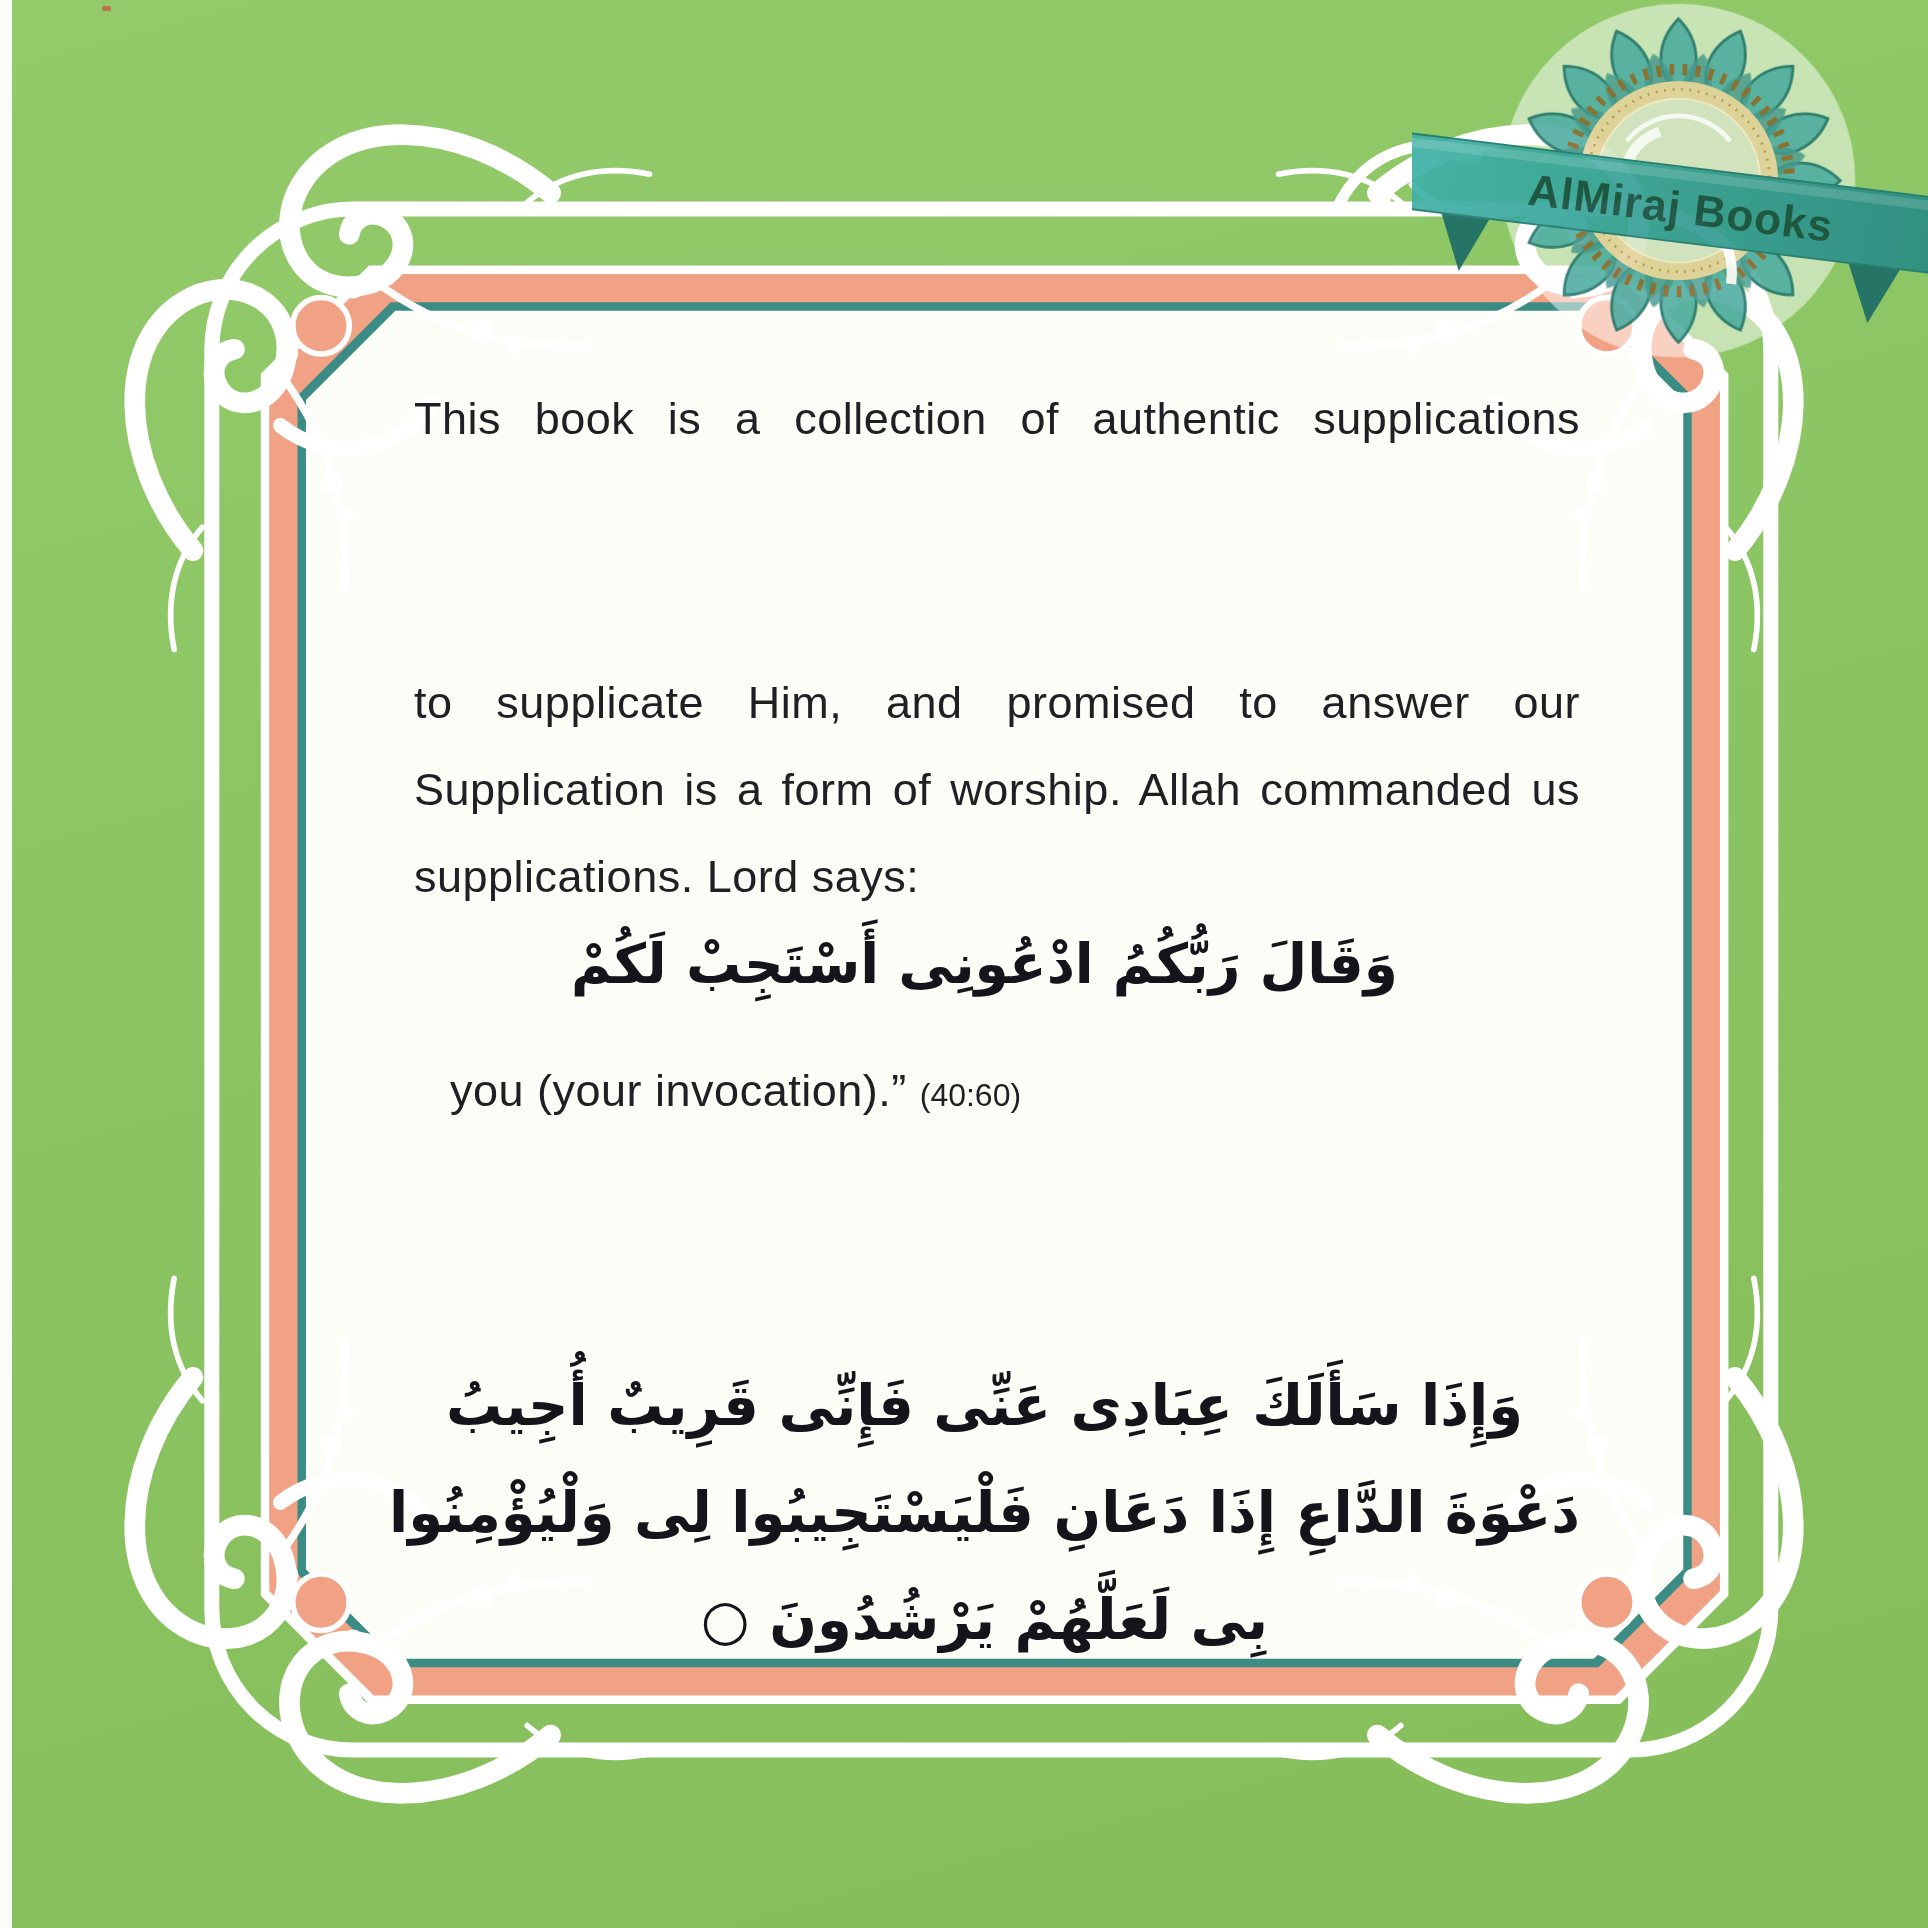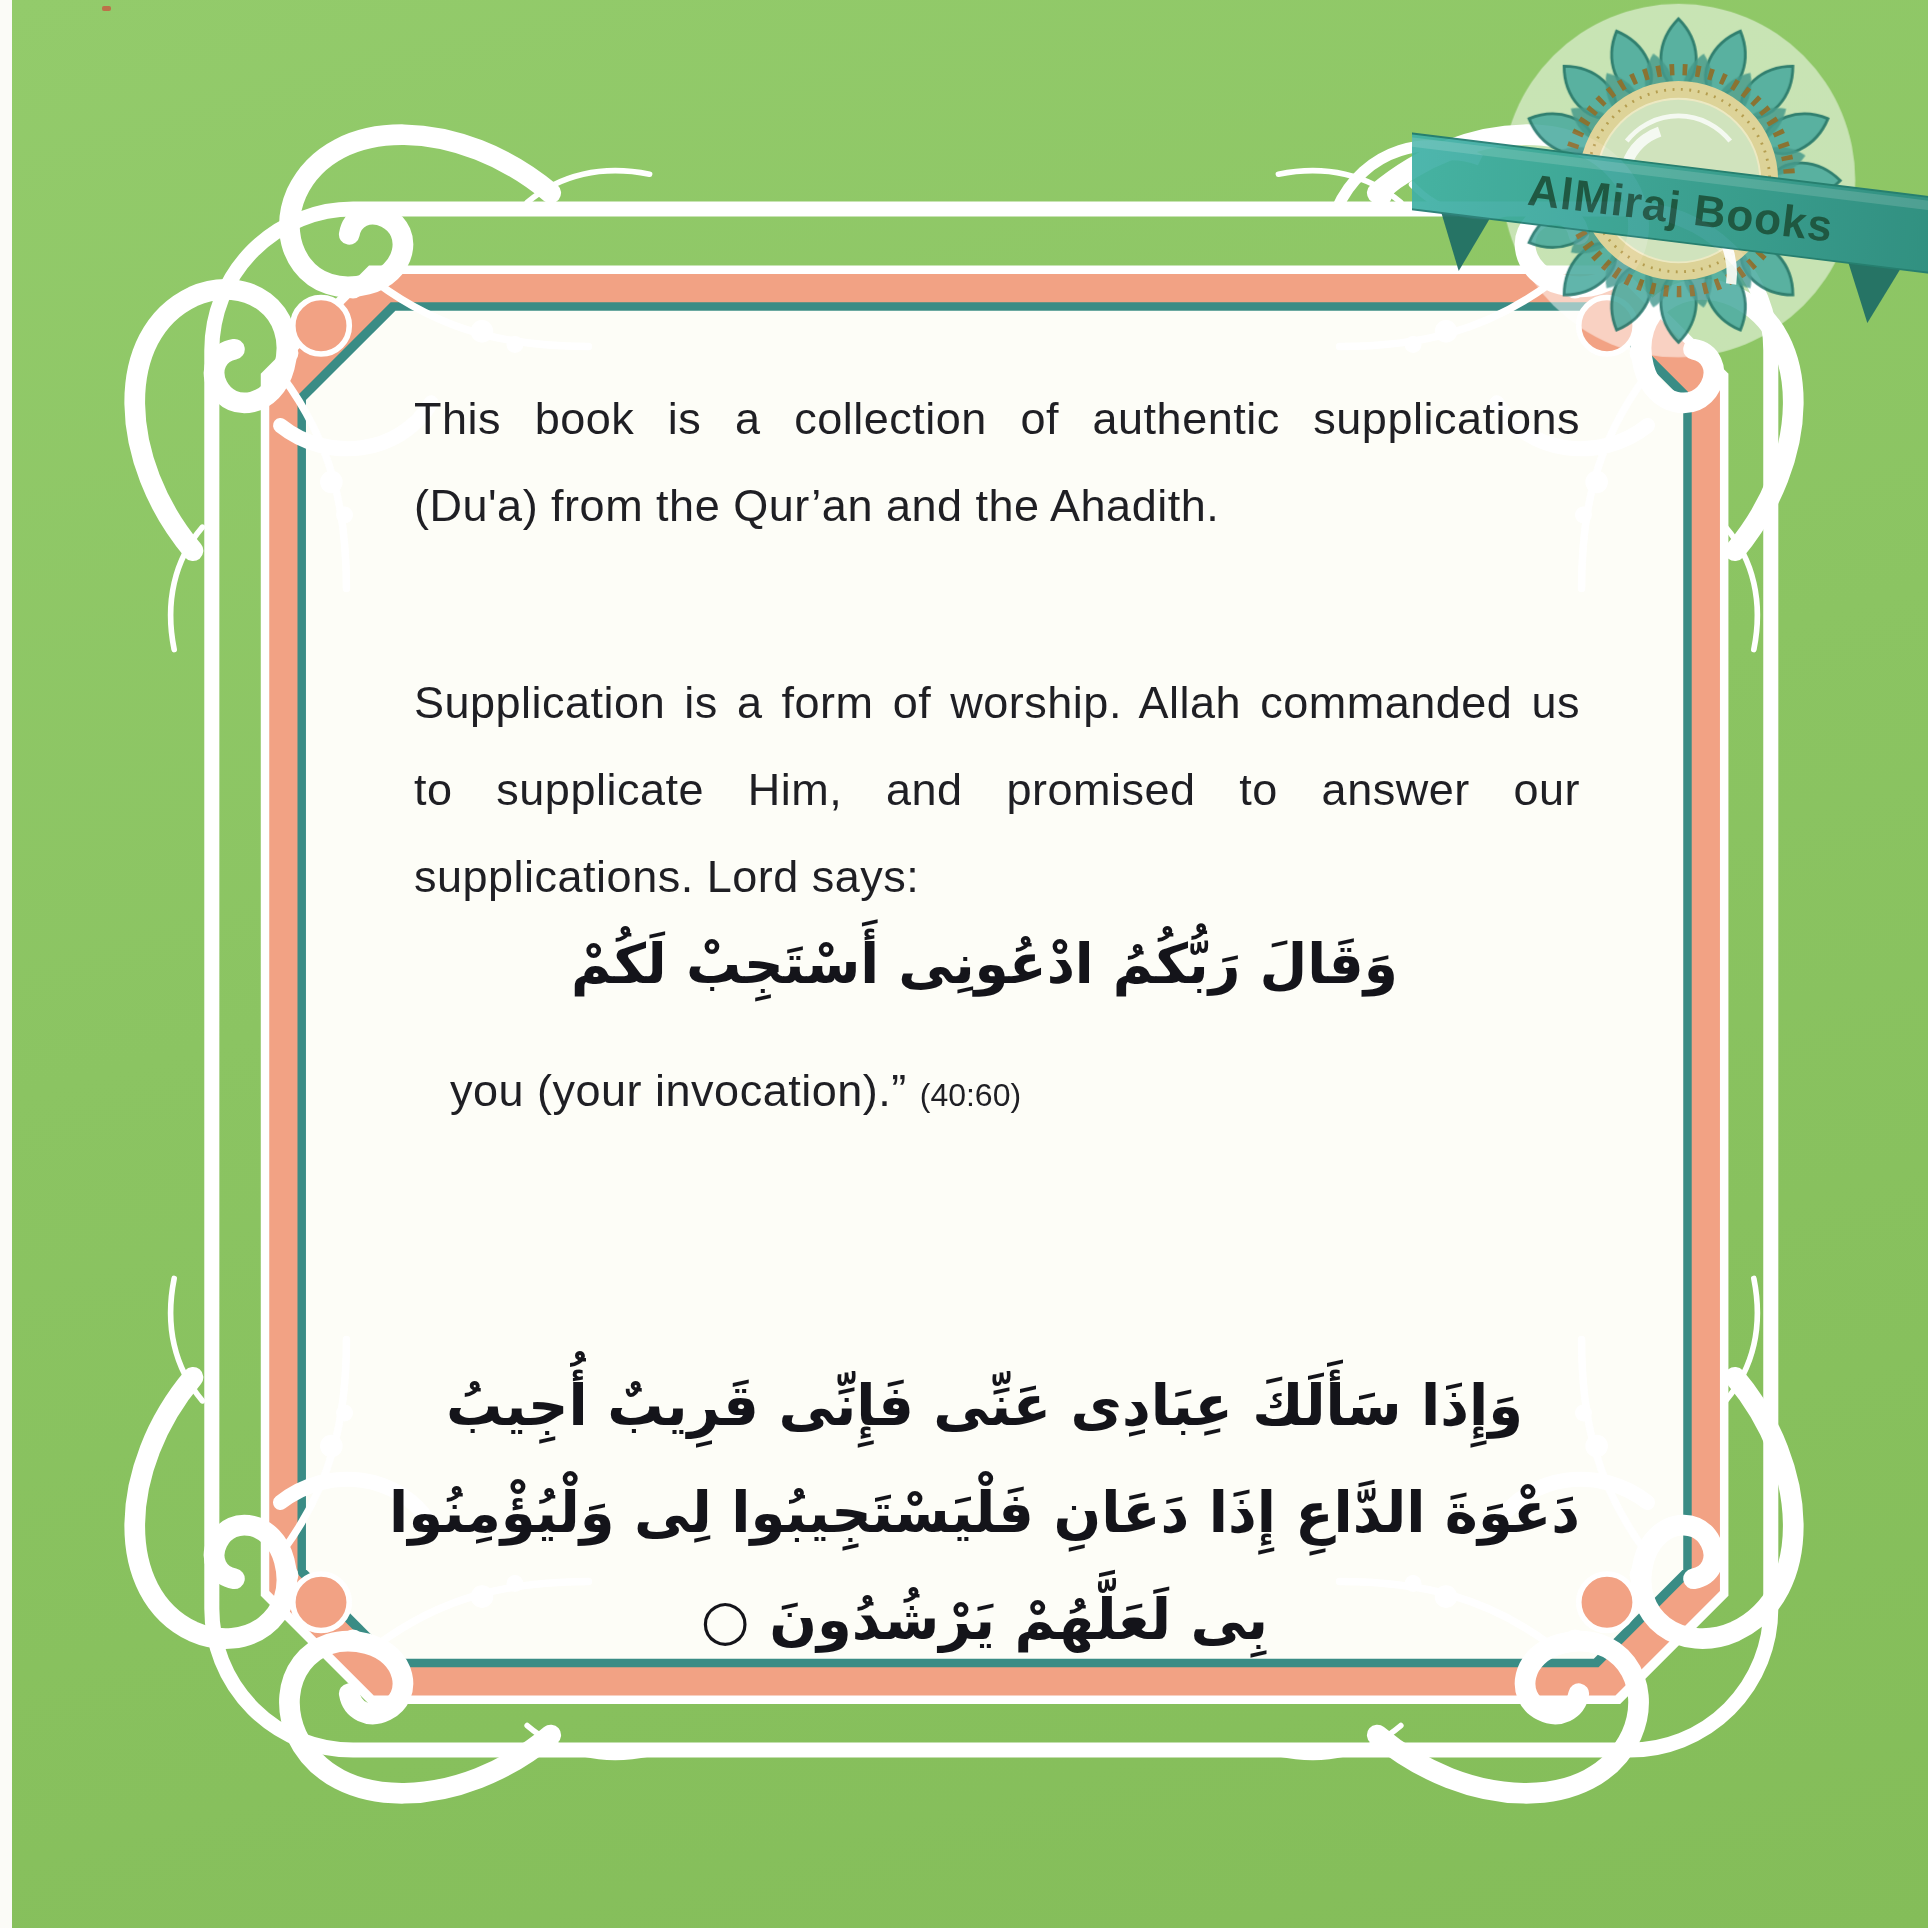--- a/index.html
+++ b/index.html
@@ -168,26 +168,25 @@
           <text x="286" y="237" text-anchor="middle" font-size="47" font-weight="bold" letter-spacing="1" fill="#17503f">AlMiraj Books</text>
         </g>
       </g>
     </svg>
   </div>
 
   <div class="content">
 
     <div class="para p1">
       <div class="jline">This book is a collection of authentic supplications</div>
-      <div class="lline">(Du'a) from the Qur’an and the Ahadith.</div>
     </div>
 
     <div class="para p2">
+      <div class="jline">to supplicate Him, and promised to answer our</div>
       <div class="jline">Supplication is a form of worship. Allah commanded us</div>
-      <div class="jline">to supplicate Him, and promised to answer our</div>
       <div class="lline">supplications. Lord says:</div>
     </div>
 
     <div class="arabic a1" dir="rtl" lang="ar">وَقَالَ رَبُّكُمُ ادْعُونِى أَسْتَجِبْ لَكُمْ</div>
 
     <div class="para trans">
       <div class="lline">
         <span>you (your invocation).”</span>
         <span class="ref">(40:60)</span>
       </div>

